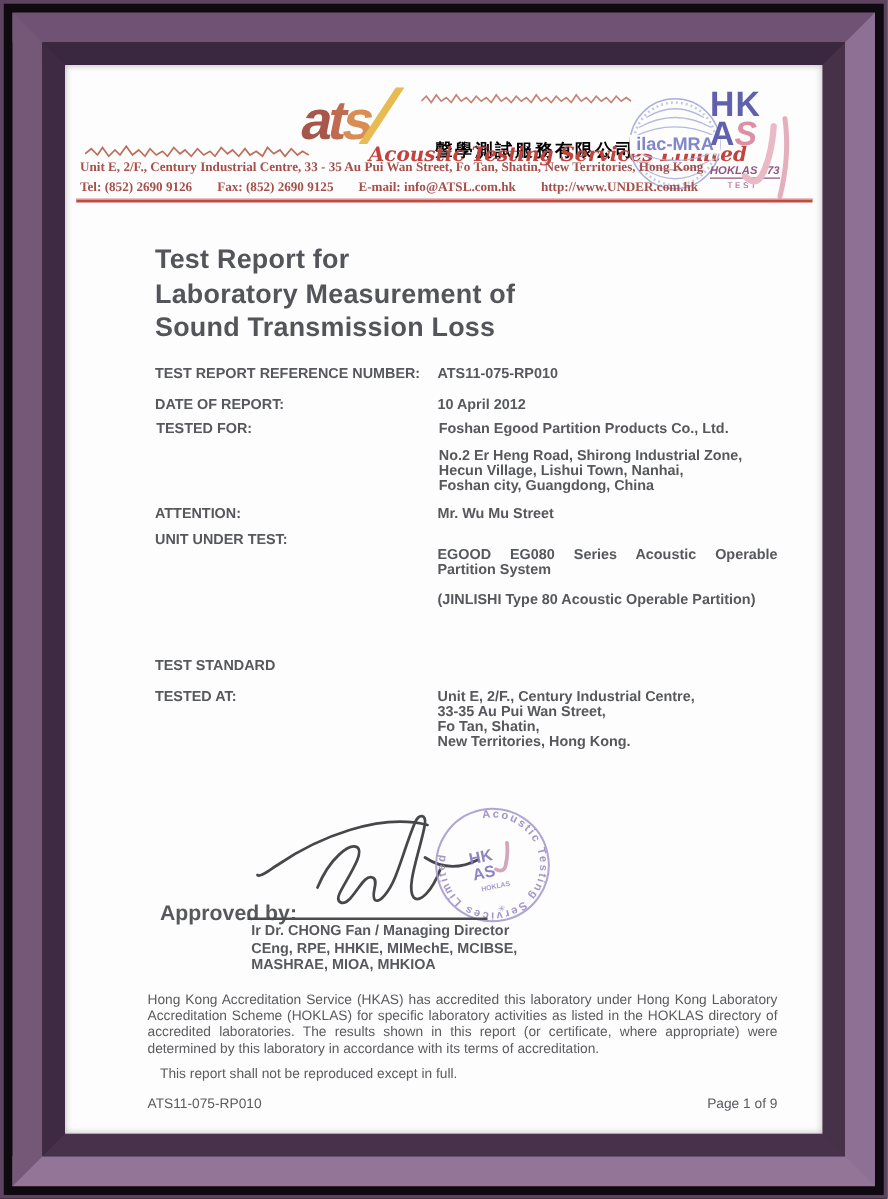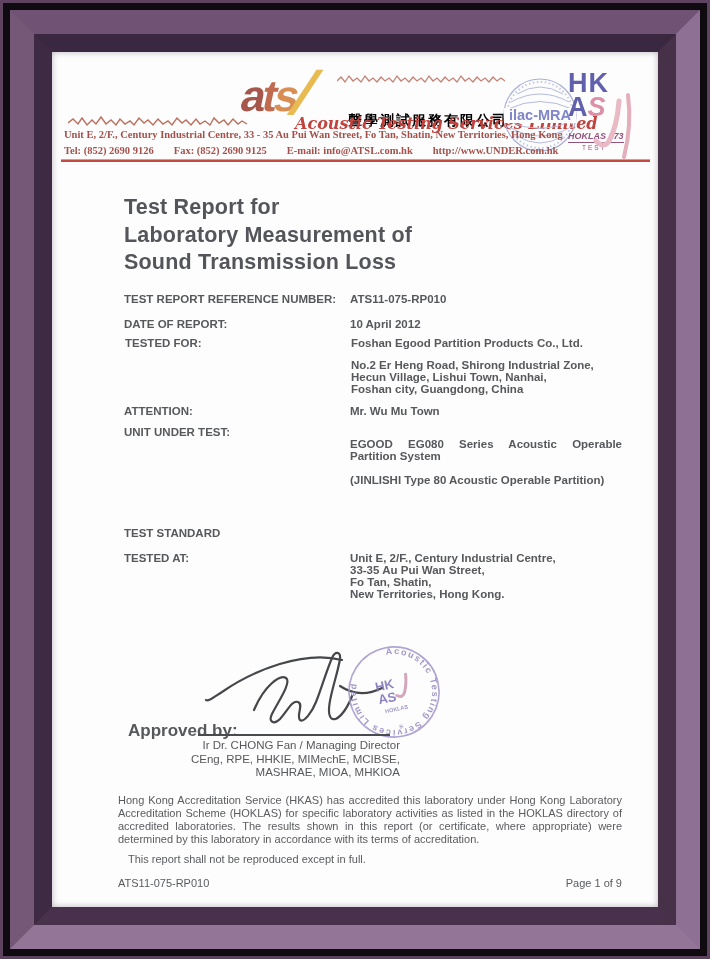--- a/index.html
+++ b/index.html
@@ -56,22 +56,22 @@
   .row .lbl { width:226px; flex:none; }
   .row .val { width:272px; white-space:pre-line; }
   .row .val.justify { white-space:normal; text-align:justify; }
   .mb13{margin-bottom:13px;} .mb7{margin-bottom:7px;} .mb10{margin-bottom:10px;justify-content:center;}
   .mb9{margin-bottom:9px;} .mb29{margin-bottom:29px;}
 
   
   .approved { position:absolute; left:76px; top:669px; font-size:17px; font-weight:bold; }
   .sig-svg { position:absolute; left:142px; top:592px; }
   .sig-line { position:absolute; left:146px; top:682px; width:192px; height:2px; background:#4a4b4e; }
-  .sig-name { position:absolute; left:139px; top:687px; font-size:11.5px; font-weight:normal;
-    line-height:13.5px; white-space:pre-line;text-align:right; }
+  .sig-name { position:absolute; left:149px; top:687px; font-size:11.5px; font-weight:bold;
+    line-height:13.5px; white-space:pre-line; }
   .stamp { position:absolute; left:294px; top:592px; transform:rotate(-12deg); opacity:.9; }
 
   
   .accred { position:absolute; left:66px; top:742px; width:504px; font-size:11px;
     line-height:13px; text-align:justify; color:#5a5b5f; }
   .repro { position:absolute; left:76px; top:801px; font-size:11px; color:#5a5b5f; }
   .ref-no { position:absolute; left:66px; top:825px; font-size:11px; color:#5a5b5f; }
   .page-no { position:absolute; right:36px; top:825px; font-size:11px; color:#5a5b5f; }
 </style>
 </head>
@@ -145,21 +145,21 @@
         <div class="val">Foshan Egood Partition Products Co., Ltd.</div>
       </div>
       <div class="row mb10">
         <div class="lbl"></div>
         <div class="val">No.2 Er Heng Road, Shirong Industrial Zone,
 Hecun Village, Lishui Town, Nanhai,
 Foshan city, Guangdong, China</div>
       </div>
       <div class="row mb9">
         <div class="lbl">ATTENTION:</div>
-        <div class="val">Mr. Wu Mu Town</div>
+        <div class="val">Mr. Wu Mu Street</div>
       </div>
       <div class="row mb29">
         <div class="lbl">UNIT UNDER TEST:</div>
         <div class="val">
           <div class="justify val">EGOOD EG080 Series Acoustic Operable Partition System</div>
           <div class="justify val">(JINLISHI Type 80 Acoustic Operable Partition)</div>
         </div>
       </div>
       <div class="row mb13">
         <div class="lbl">TEST STANDARD</div>

